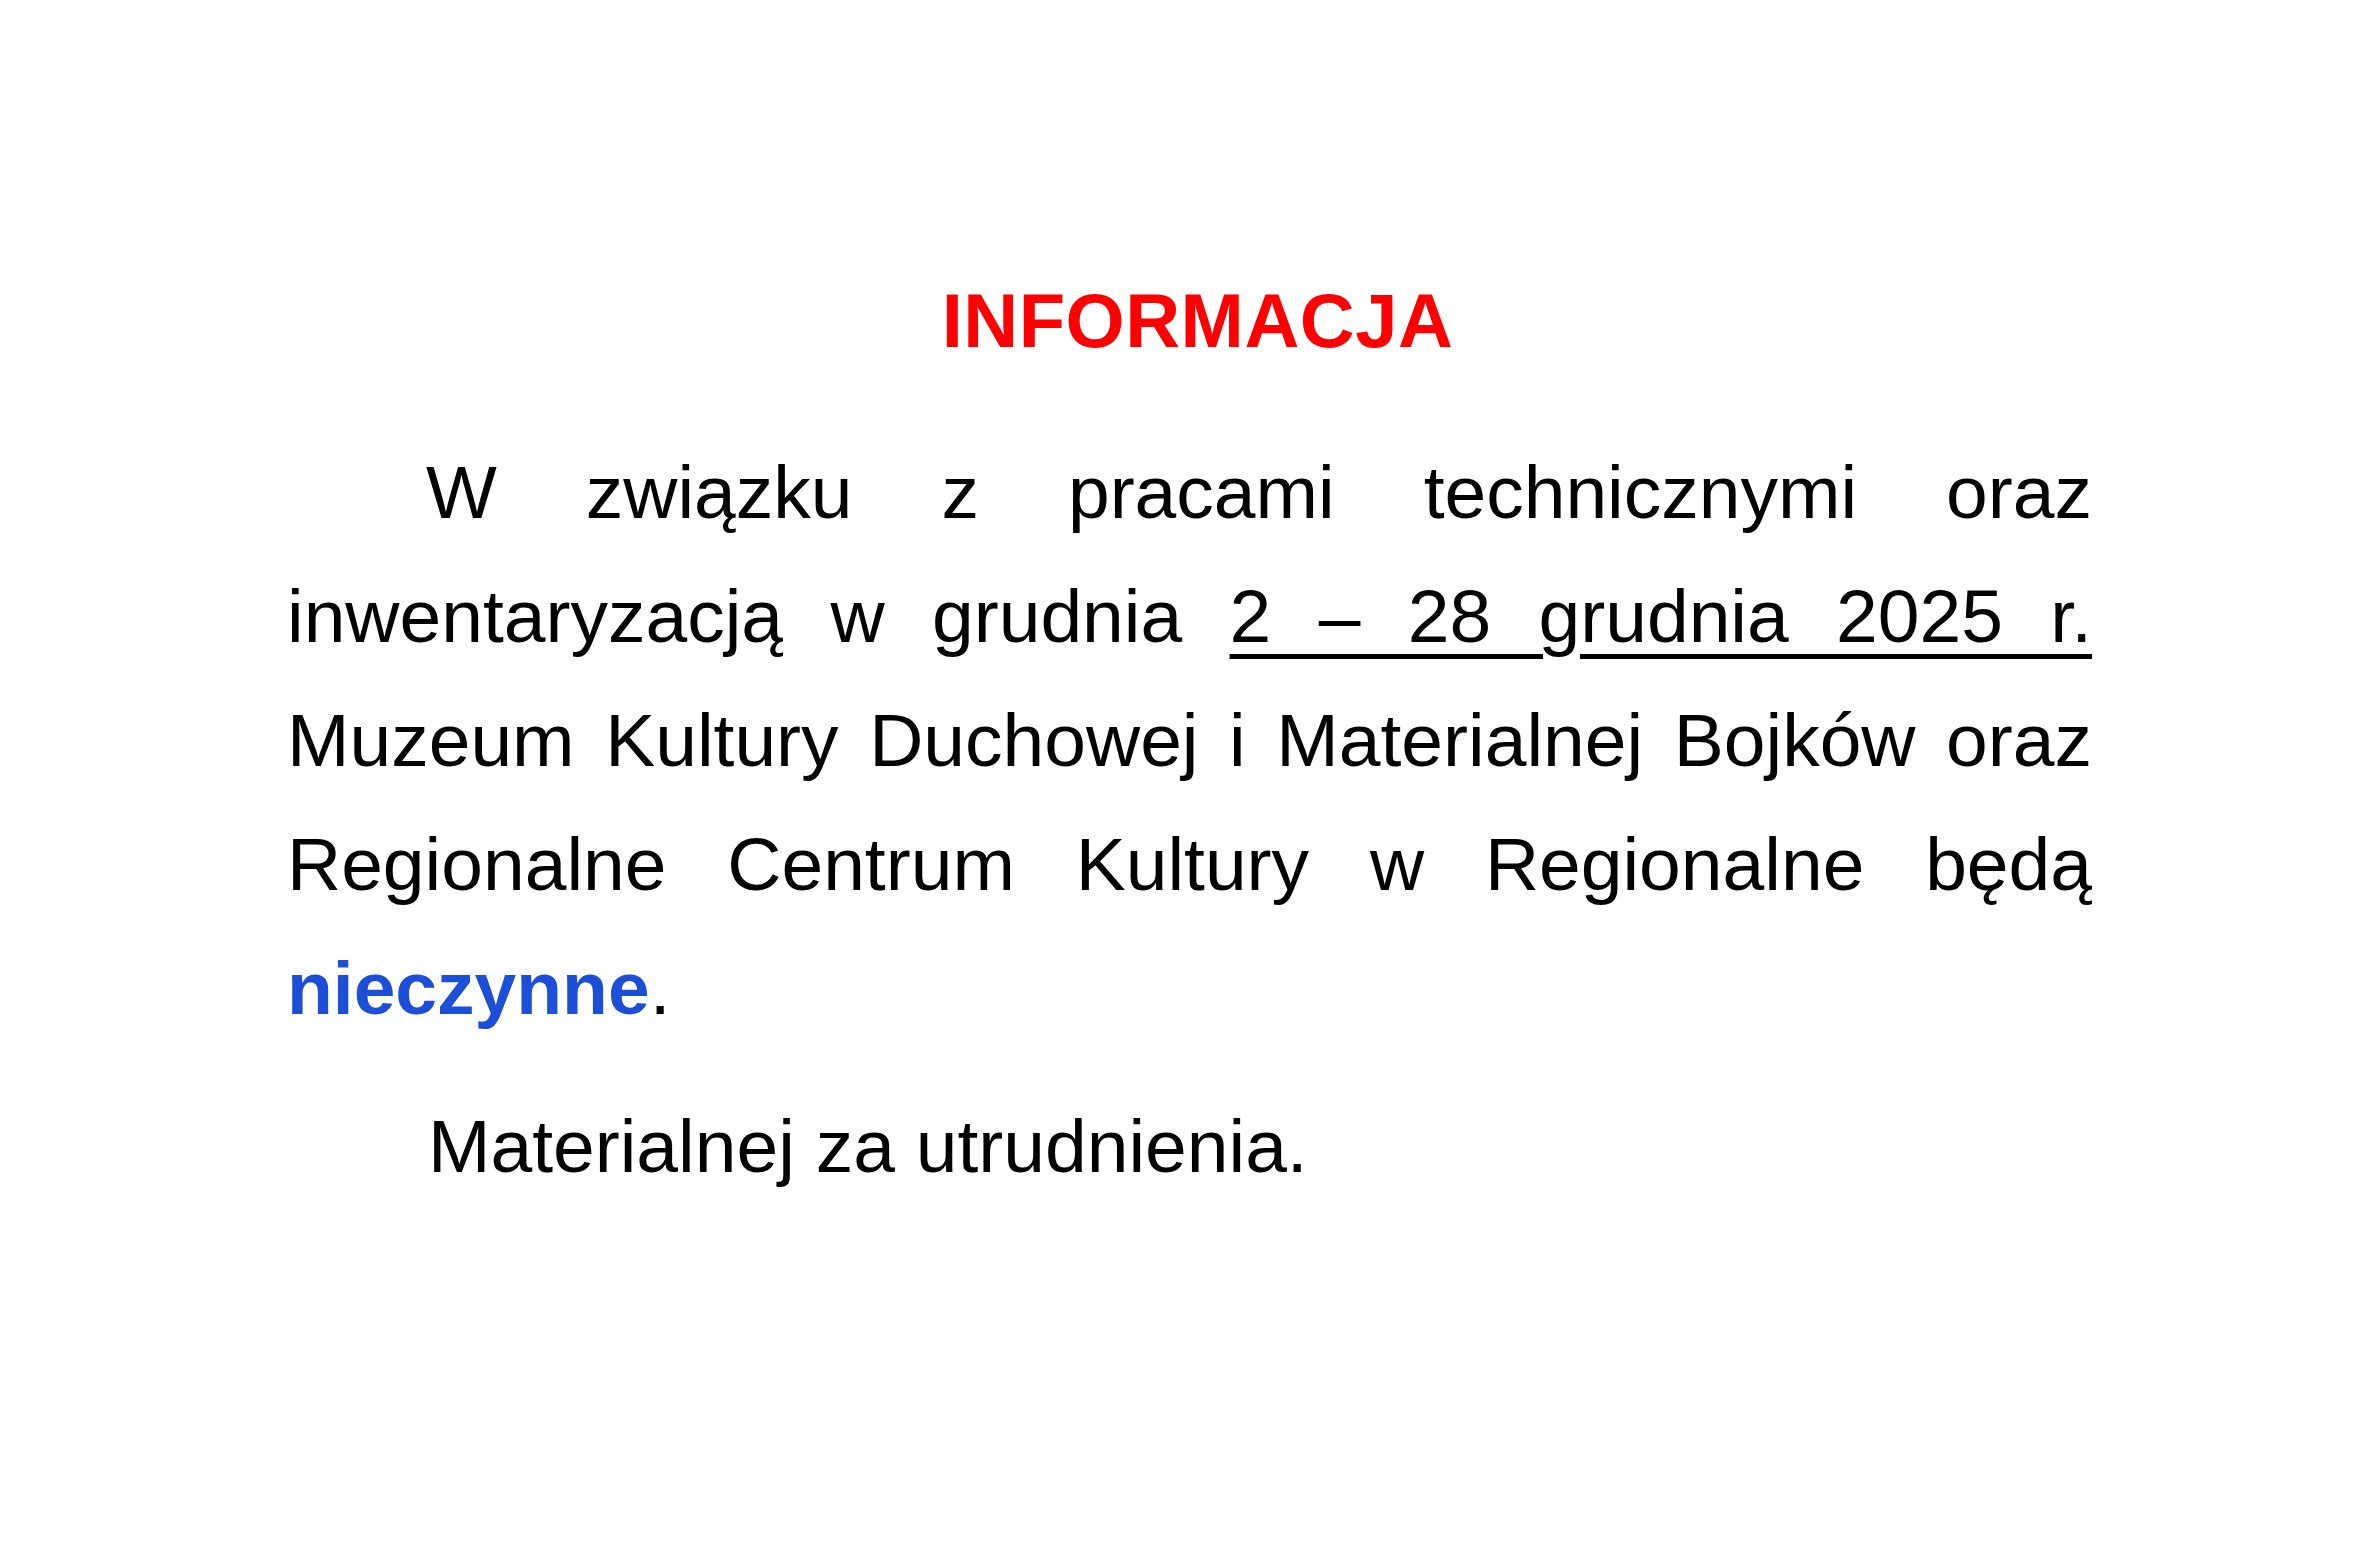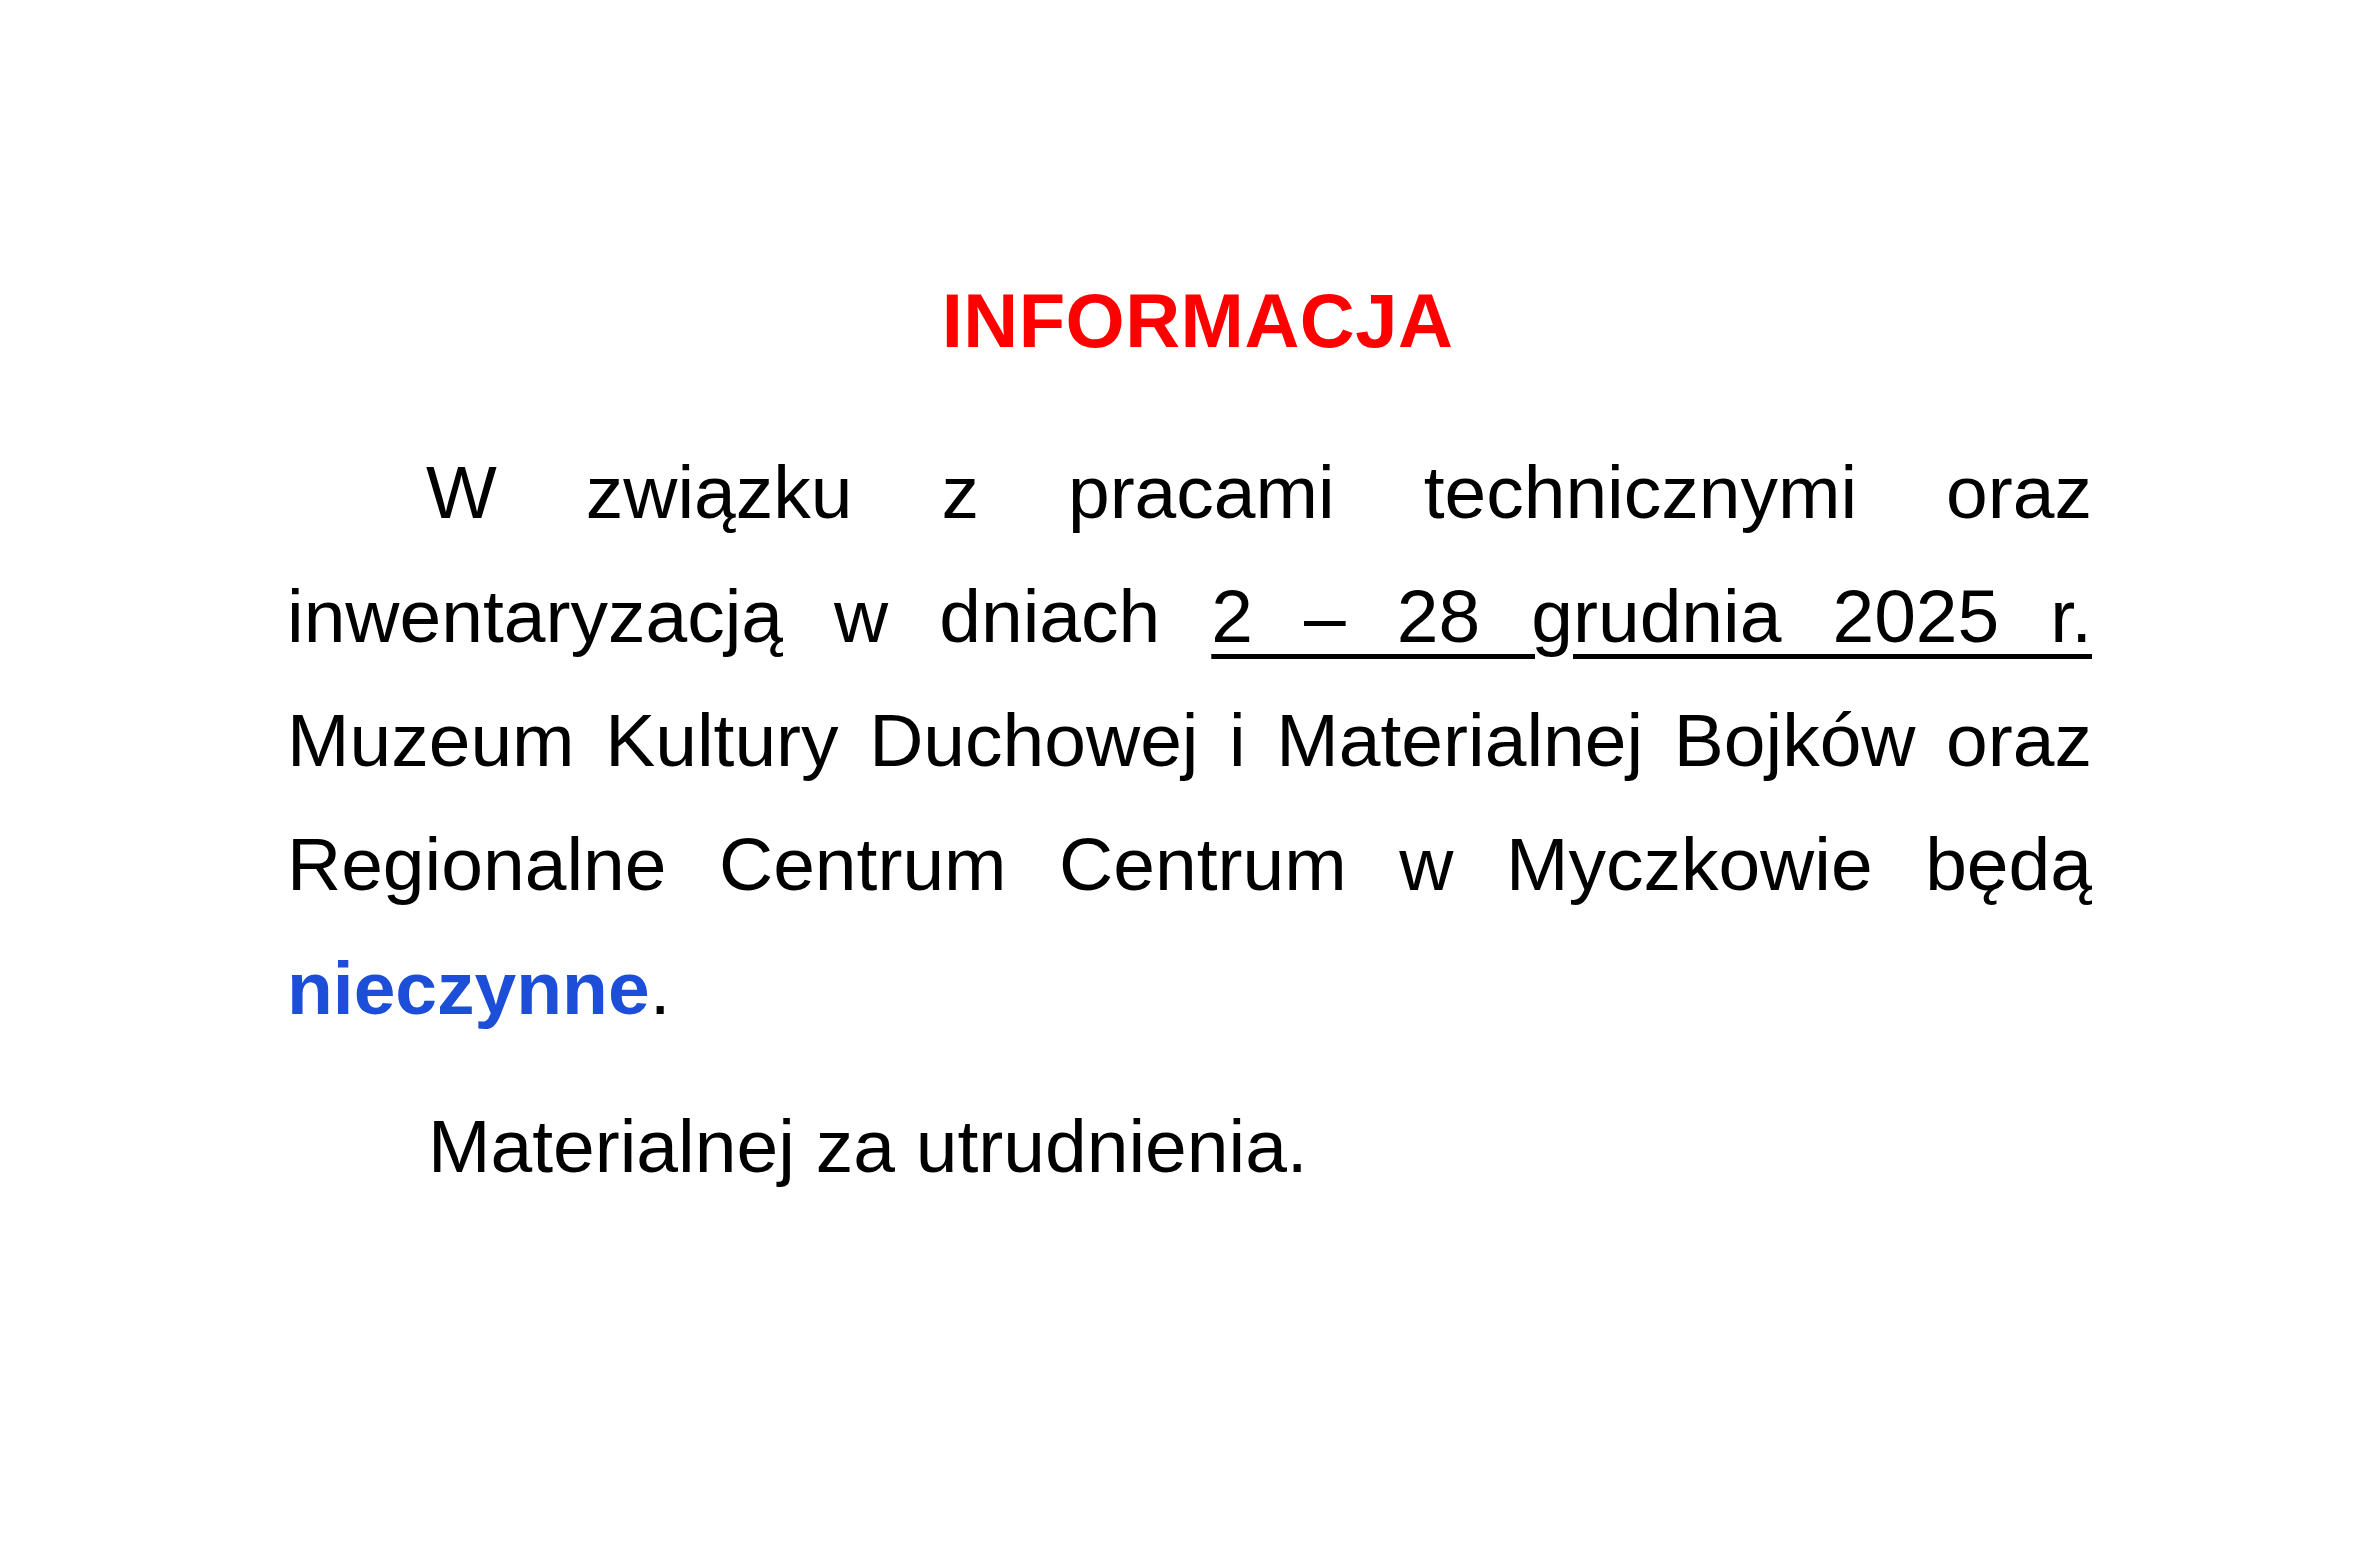--- a/index.html
+++ b/index.html
@@ -87,20 +87,20 @@
 </style>
 </head>
 <body>
 
 <div class="page">
 
   <div class="notice-title">INFORMACJA</div>
 
   <div class="body-block">
 
-    <p class="para para-main"><span>W związku z pracami technicznymi oraz inwentaryzacją w dniach </span><span class="underline">2 – 28 grudnia 2025 r.</span><span> Muzeum Kultury Duchowej i Materialnej Bojków oraz Regionalne Centrum Centrum w Myczkowie będą </span><span class="hl-red">nieczynne</span><span class="blk">.</span></p>
+    <p class="para para-main"><span>W związku z pracami technicznymi oraz inwentaryzacją w grudnia </span><span class="underline">2 – 28 grudnia 2025 r.</span><span> Muzeum Kultury Duchowej i Materialnej Bojków oraz Regionalne Centrum Kultury w Regionalne będą </span><span class="hl-red">nieczynne</span><span class="blk">.</span></p>
 
     <p class="para para-apology">Materialnej za utrudnienia.</p>
 
   </div>
 
 </div>
 
 
 </body></html>

